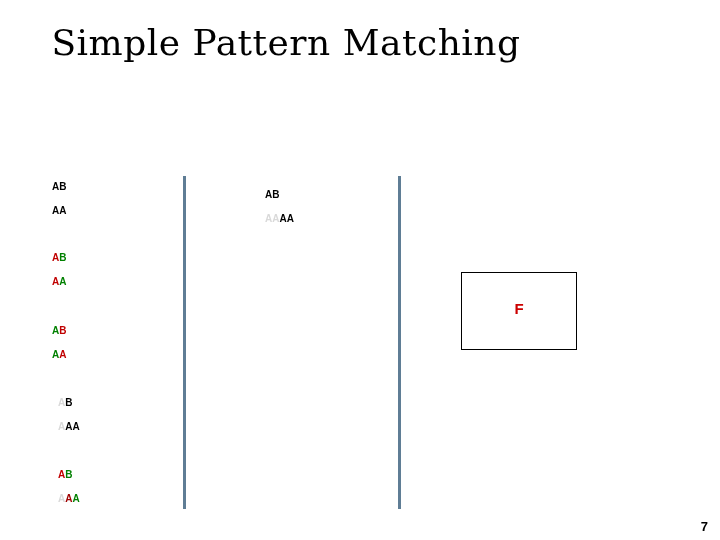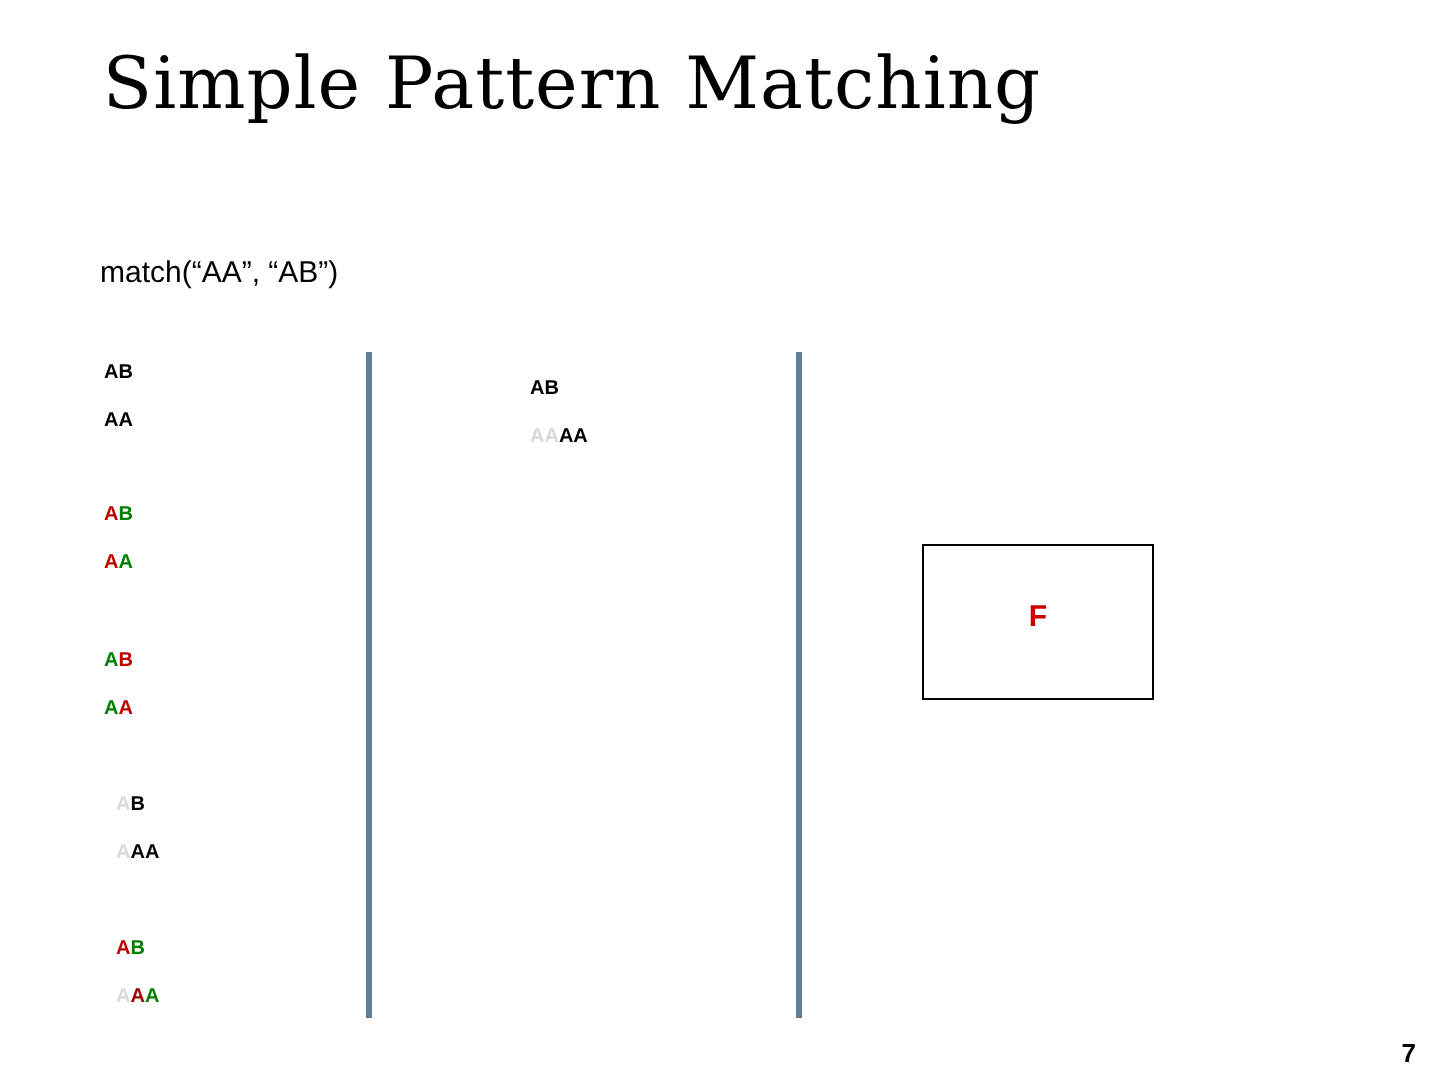--- a/index.html
+++ b/index.html
@@ -96,21 +96,20 @@
     color: #000000;
   }
 </style>
 </head>
 <body>
 
 <div class="slide">
 
   <div class="title">Simple Pattern Matching</div>
 
-  <div class="call-expr">match(“AA”, “AB”)</div>
 
   <div class="vline vline-1"></div>
   <div class="vline vline-2"></div>
 
   <div class="box">
     <div class="box-label">F</div>
   </div>
 
   <div class="strrow r1"><span class="ln"><span class="c-black">AB</span></span><span class="ln"><span class="c-black">AA</span></span></div>
   <div class="strrow r2"><span class="ln"><span class="c-black">AB</span></span><span class="ln"><span class="c-grey">AA</span><span class="c-black">AA</span></span></div>

